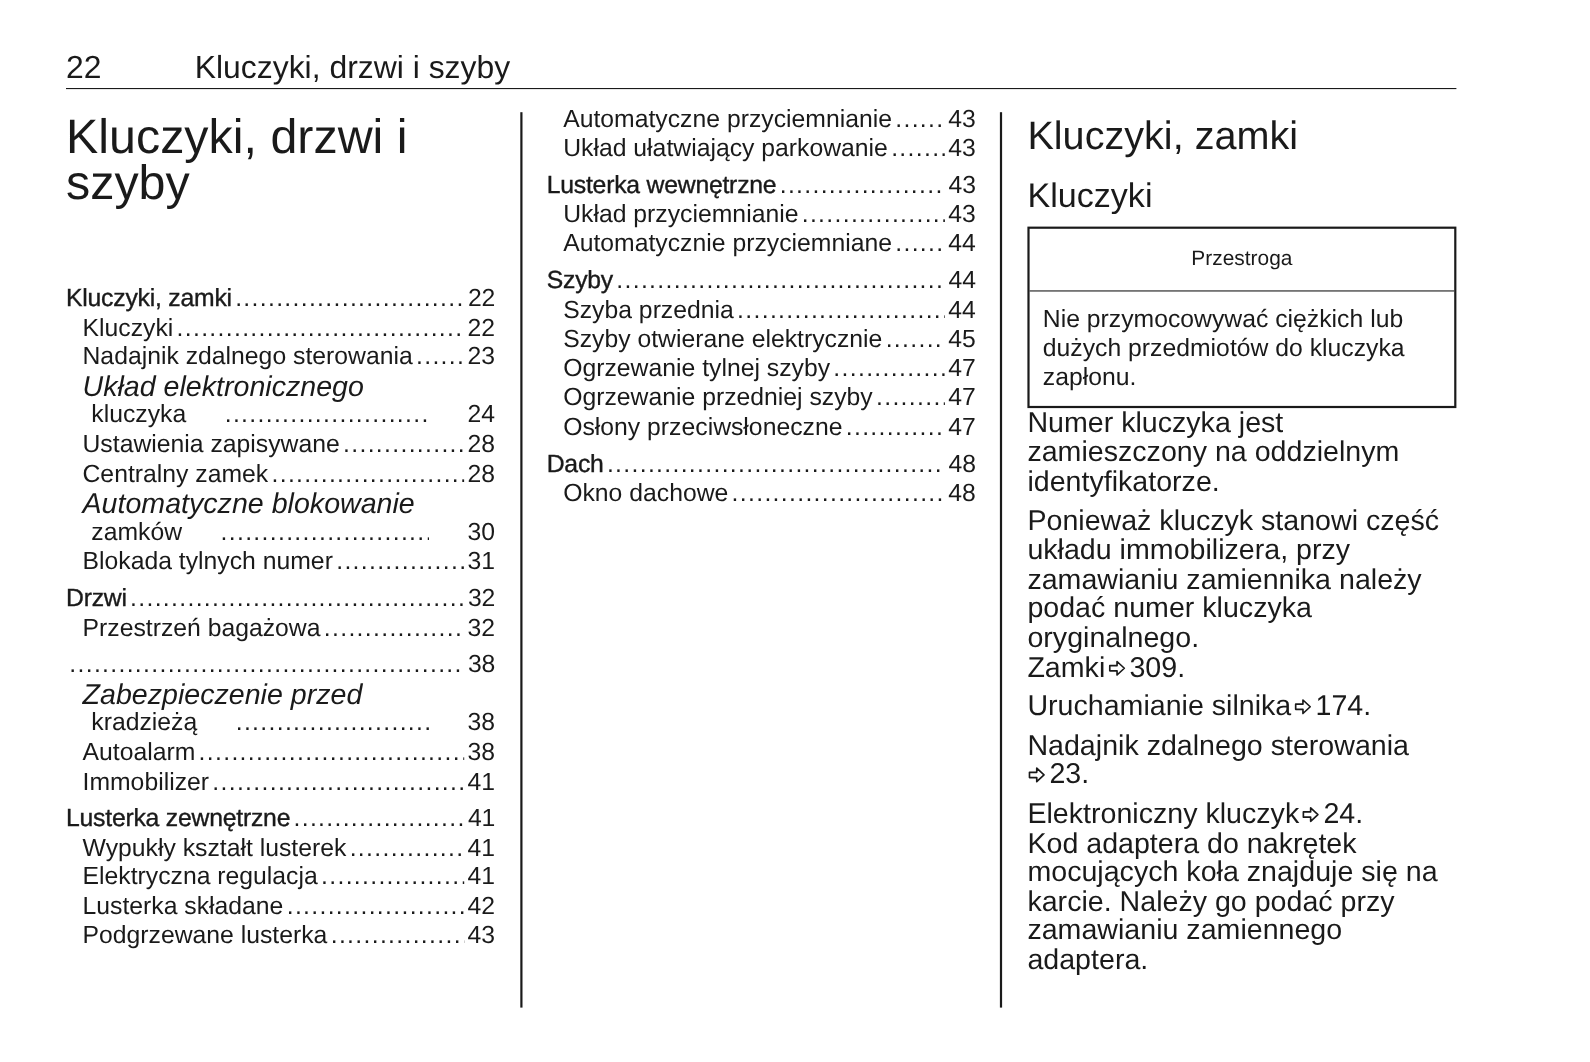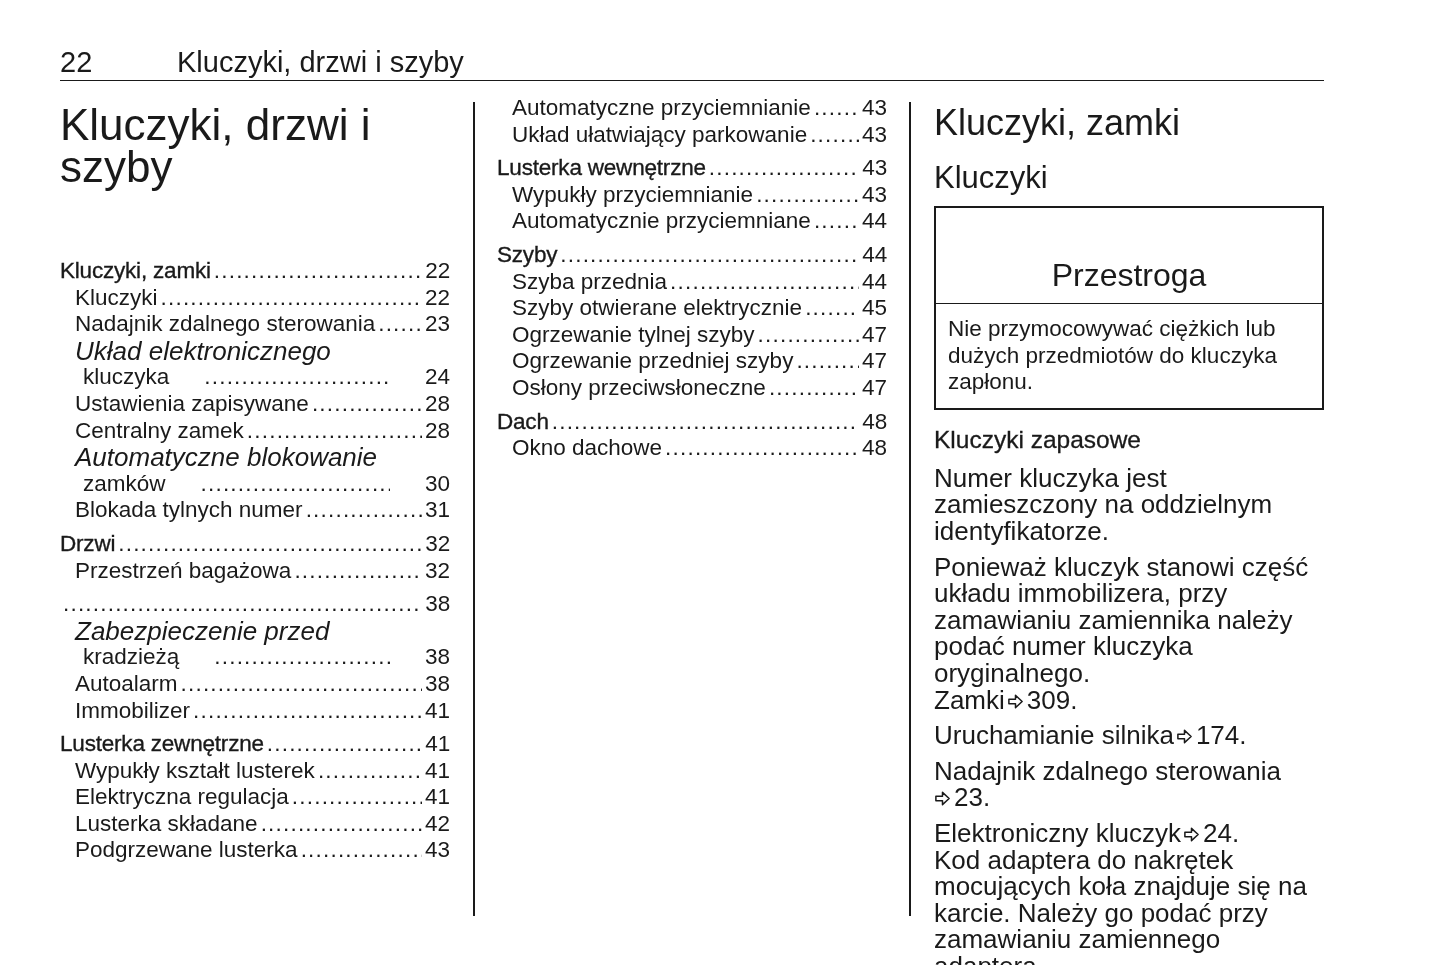--- a/index.html
+++ b/index.html
@@ -48,23 +48,22 @@
   .toc-page { flex: 0 0 auto; text-align: right; }
   .toc-wrapline { font-size: 26px; line-height: 26.6px; padding-left: 15px; white-space: nowrap; font-style: italic; }
 
   .right-col { position: absolute; left: 934px; top: 100px; width: 390px; }
   .h1 { font-size: 36px; margin: 0; font-weight: normal; line-height: 46px; }
   .h2 { font-size: 31px; margin: 12px 0 0 0; font-weight: normal; line-height: 40px; }
   .caution-box {
     margin-top: 8px; border: 2px solid #1a1a1a; width: 386px;
   }
   .caution-title {
-    text-align: center; font-size: 32px; line-height: 56px; height: 56px;
+    text-align: center; font-size: 19px; line-height: 56px; height: 56px;
     border-bottom: 1.5px solid #1a1a1a;
-    margin-top: 39px;
   }
   .caution-body { padding: 12px 12px 12px 12px; font-size: 22.5px; line-height: 26.6px; }
   .h3 { font-size: 24.5px; margin: 14px 0 0 0; font-weight: normal; line-height: 32px; -webkit-text-stroke: 0.3px #1a1a1a; }
   .para { font-size: 26px; line-height: 26.6px; margin: 0; }
   .para + .para, .h3 + .para { margin-top: 9px; }
   .ref-arrow {
     display: inline-block; width: 17px; height: 17px; vertical-align: -1px; margin: 0 3px 0 2px;
   }
 </style>
 </head>
@@ -200,21 +199,21 @@
         <span class="toc-page">43</span>
       </div>
     </div>
     <div class="toc-group">
       <div class="toc-entry main">
         <span class="toc-label">Lusterka wewnętrzne</span>
         <span class="toc-dots"></span>
         <span class="toc-page">43</span>
       </div>
       <div class="toc-entry sub">
-        <span class="toc-label">Wypukły przyciemnianie</span>
+        <span class="toc-label">Układ przyciemnianie</span>
         <span class="toc-dots"></span>
         <span class="toc-page">43</span>
       </div>
       <div class="toc-entry sub">
         <span class="toc-label">Automatycznie przyciemniane</span>
         <span class="toc-dots"></span>
         <span class="toc-page">44</span>
       </div>
     </div>
     <div class="toc-group">
@@ -263,21 +262,20 @@
     </div>
   </div>
 
 <div class="right-col">
   <h2 class="h1">Kluczyki, zamki</h2>
   <h3 class="h2">Kluczyki</h3>
   <div class="caution-box">
     <div class="caution-title">Przestroga</div>
     <div class="caution-body">Nie przymocowywać ciężkich lub dużych przedmiotów do kluczyka zapłonu.</div>
   </div>
-  <h4 class="h3">Kluczyki zapasowe</h4>
   <p class="para">Numer kluczyka jest zamieszczony na oddzielnym identyfikatorze.</p>
   <p class="para">Ponieważ kluczyk stanowi część układu immobilizera, przy zamawianiu zamiennika należy podać numer kluczyka oryginalnego.</p>
   <div id="refs">
       <p class="para"><span>Zamki</span><span class="ref-arrow"><svg viewBox="0 0 18 18" width="17" height="17">
             <path d="M2 6.5 H9 V2.5 L16 9 L9 15.5 V11.5 H2 Z" fill="none" stroke="#1a1a1a" stroke-width="1.6" stroke-linejoin="round"></path>
           </svg></span><span>309.</span></p>
       <p class="para"><span>Uruchamianie silnika</span><span class="ref-arrow"><svg viewBox="0 0 18 18" width="17" height="17">
             <path d="M2 6.5 H9 V2.5 L16 9 L9 15.5 V11.5 H2 Z" fill="none" stroke="#1a1a1a" stroke-width="1.6" stroke-linejoin="round"></path>
           </svg></span><span>174.</span></p>
       <p class="para"><span>Nadajnik zdalnego sterowania</span><br><span class="ref-arrow" style="margin-left: 0px;"><svg viewBox="0 0 18 18" width="17" height="17">

